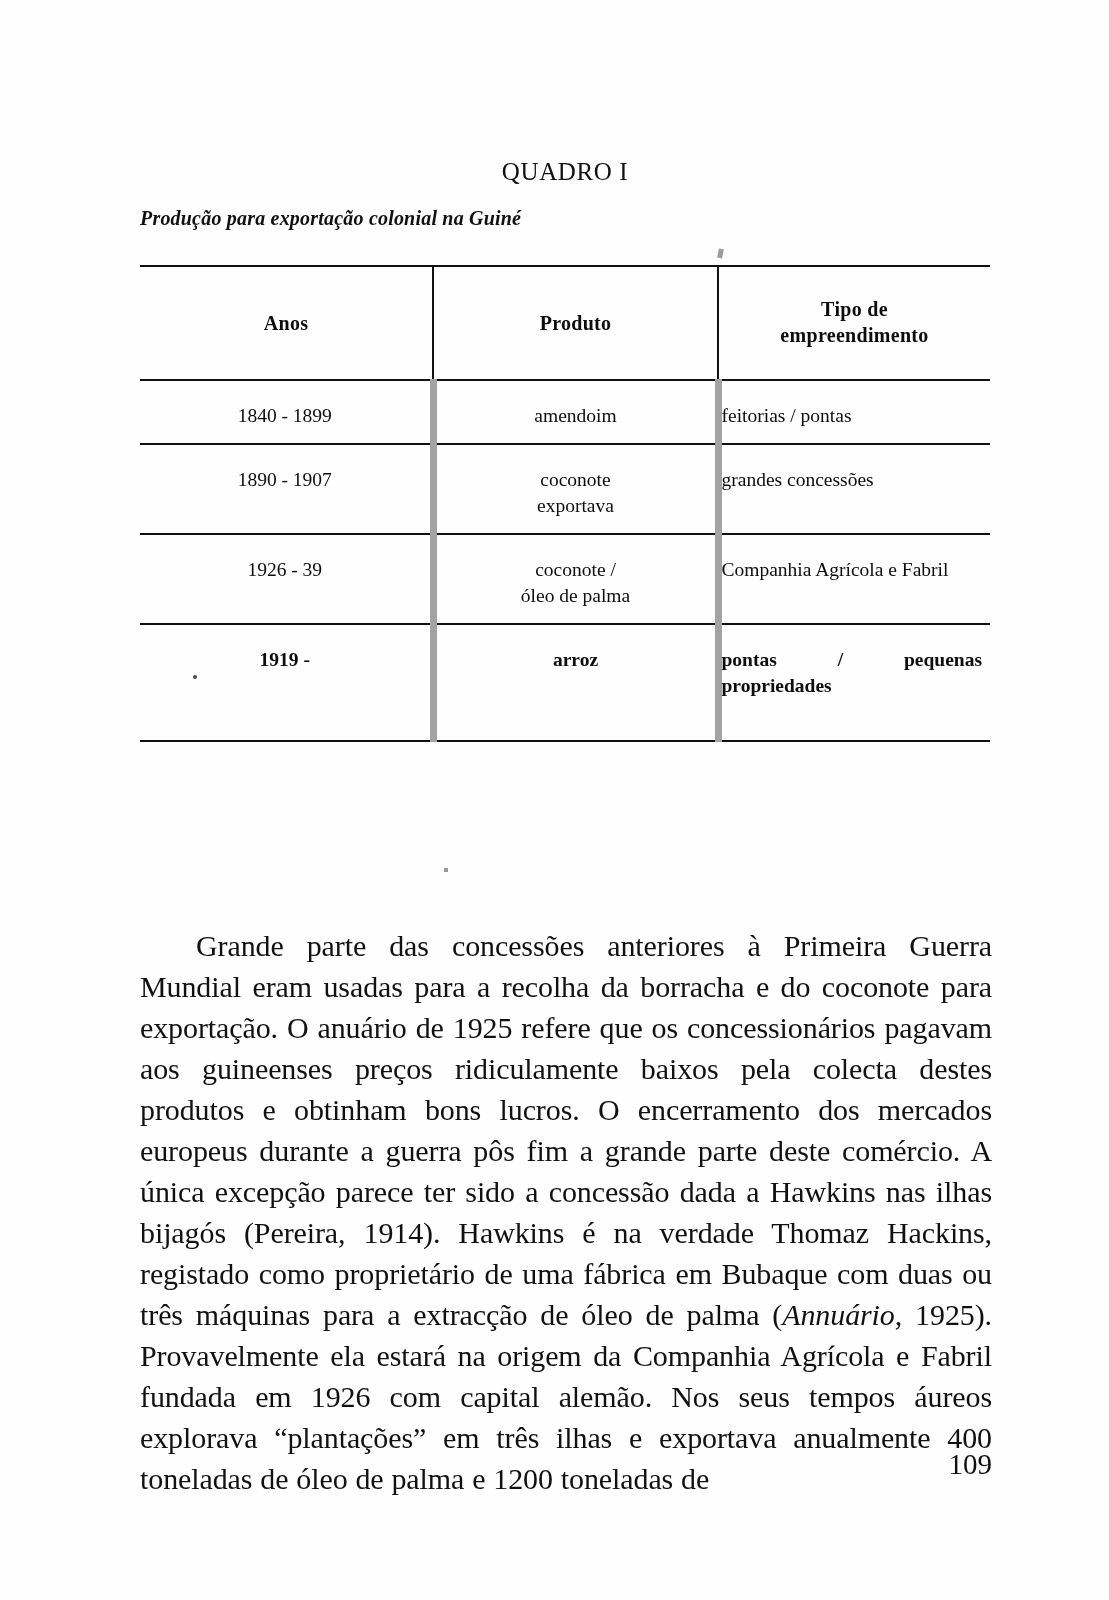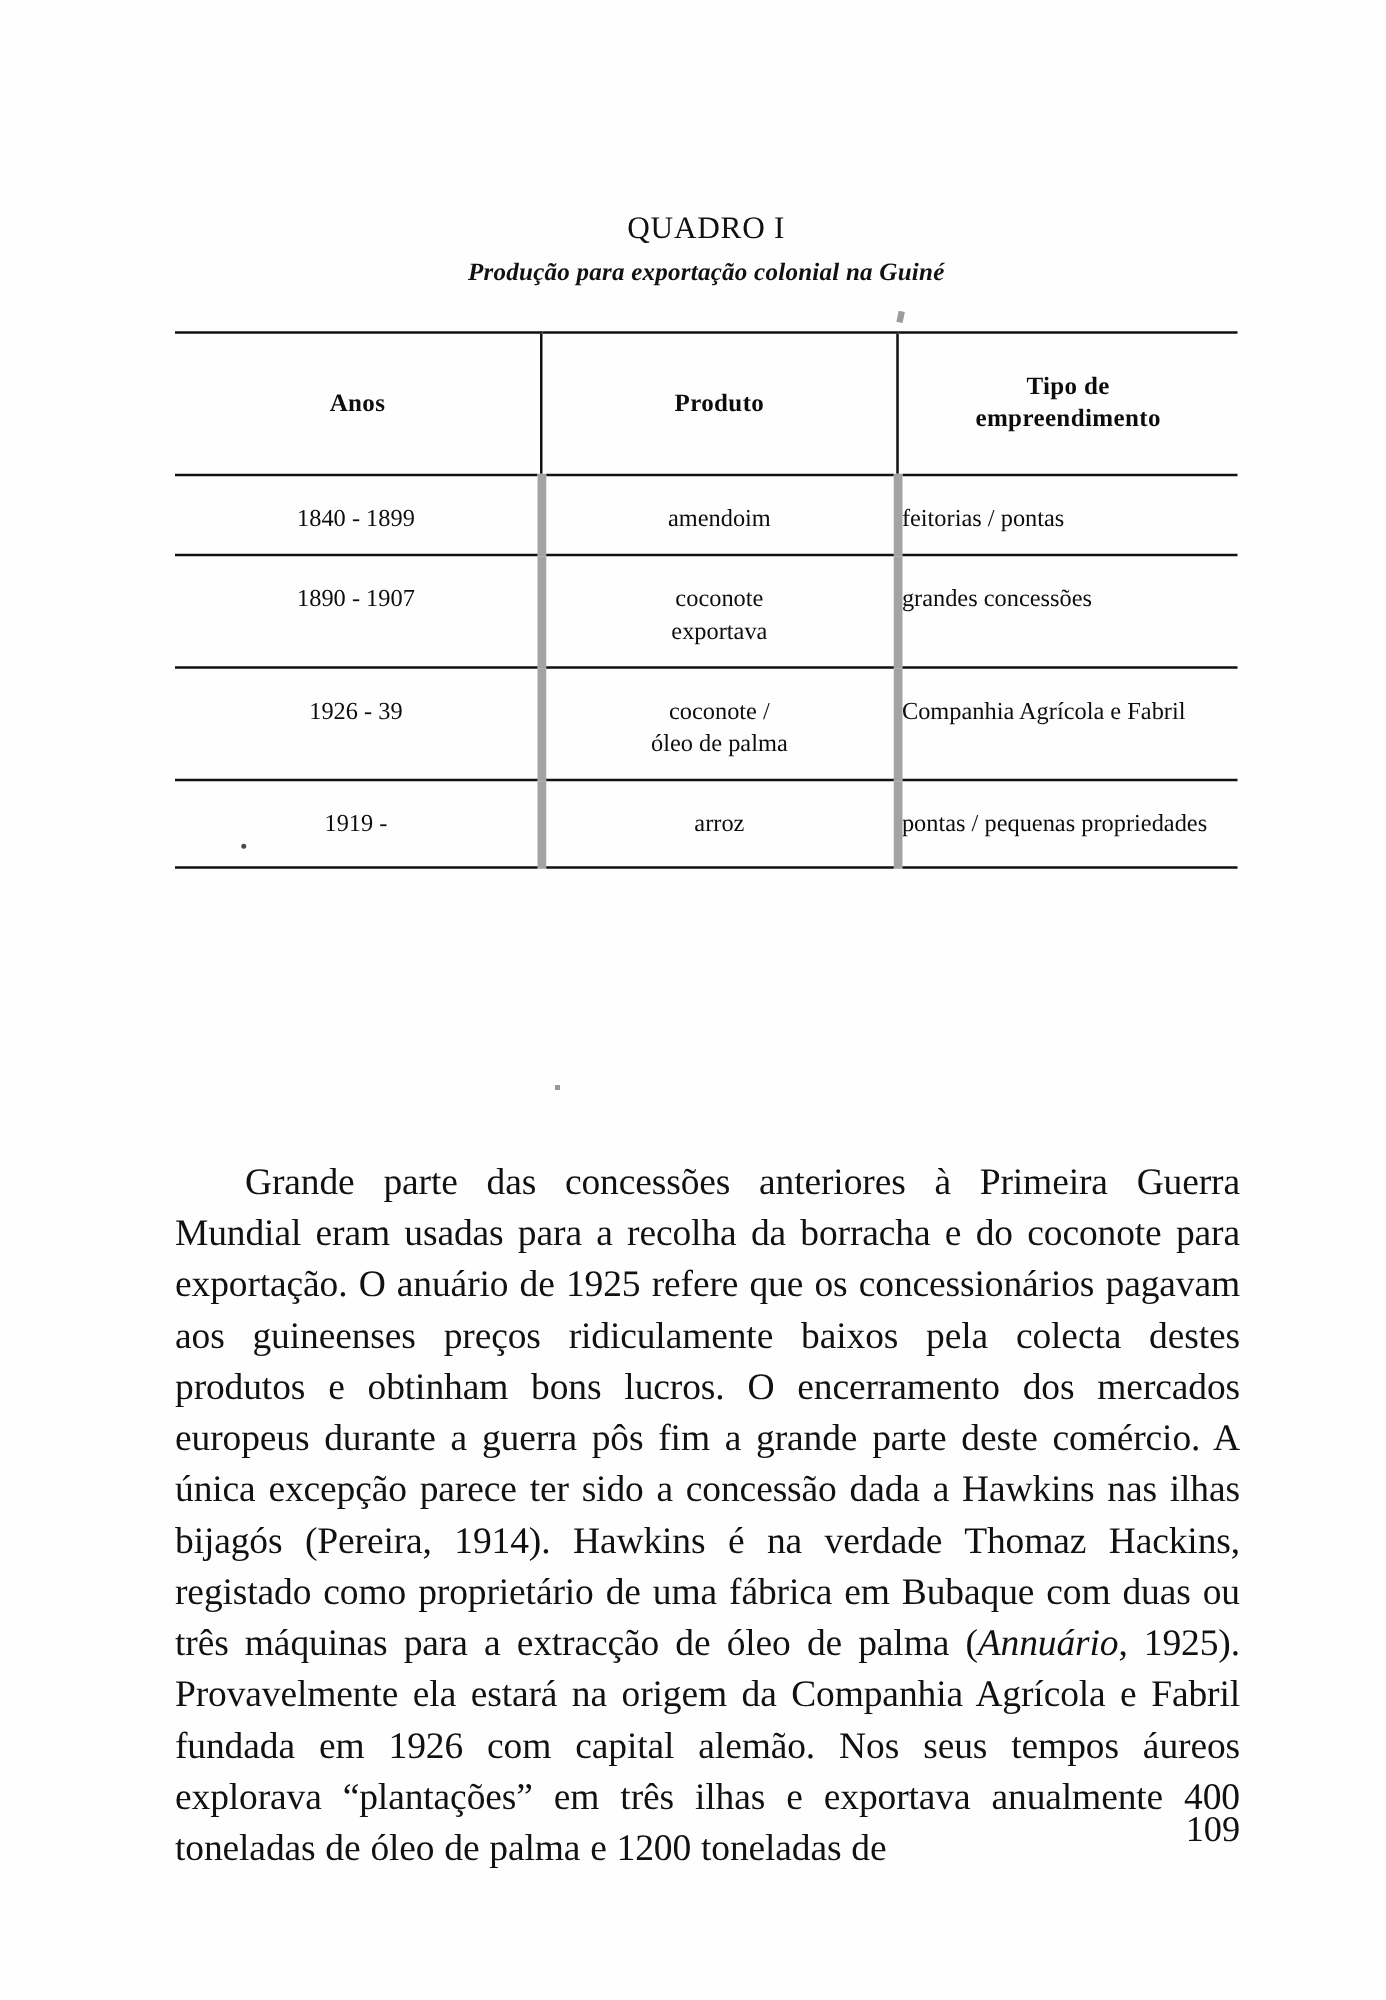--- a/index.html
+++ b/index.html
@@ -22,28 +22,27 @@
   .table-title {
     position: absolute;
     left: 140px;
     top: 158px;
     width: 850px;
     text-align: center;
     font-size: 25px;
     letter-spacing: 0.6px;
     font-family: "Liberation Serif", "DejaVu Serif", serif;
     color: #111;
-    margin-top: 11px;
   }
   .table-subtitle {
     position: absolute;
     left: 140px;
     top: 207px;
     width: 850px;
-    text-align: center;
+    text-align: left;
     font-size: 20px;
     font-weight: bold;
     font-style: italic;
     letter-spacing: 0.2px;
     color: #111;
   }
 
   
   .quadro {
     position: absolute;
@@ -82,21 +81,22 @@
   .body-row td {
     border-bottom: 2.2px solid #111;
     font-size: 19.5px;
     line-height: 1.33;
     padding-top: 22px;
     padding-bottom: 14px;
   }
   .body-row td.v-sep { border-left: 7px solid #a3a3a3; }
   .body-row:last-child td {
     border-bottom: 2.2px solid #111;
-    padding-bottom: 20px;
+    padding-bottom: 42px;
+    font-weight: bold;
   }
 
   .cell-anos {
     text-align: center;
   }
   .cell-produto {
     text-align: center;
     padding-left: 10px;
   }
   .cell-tipo {

